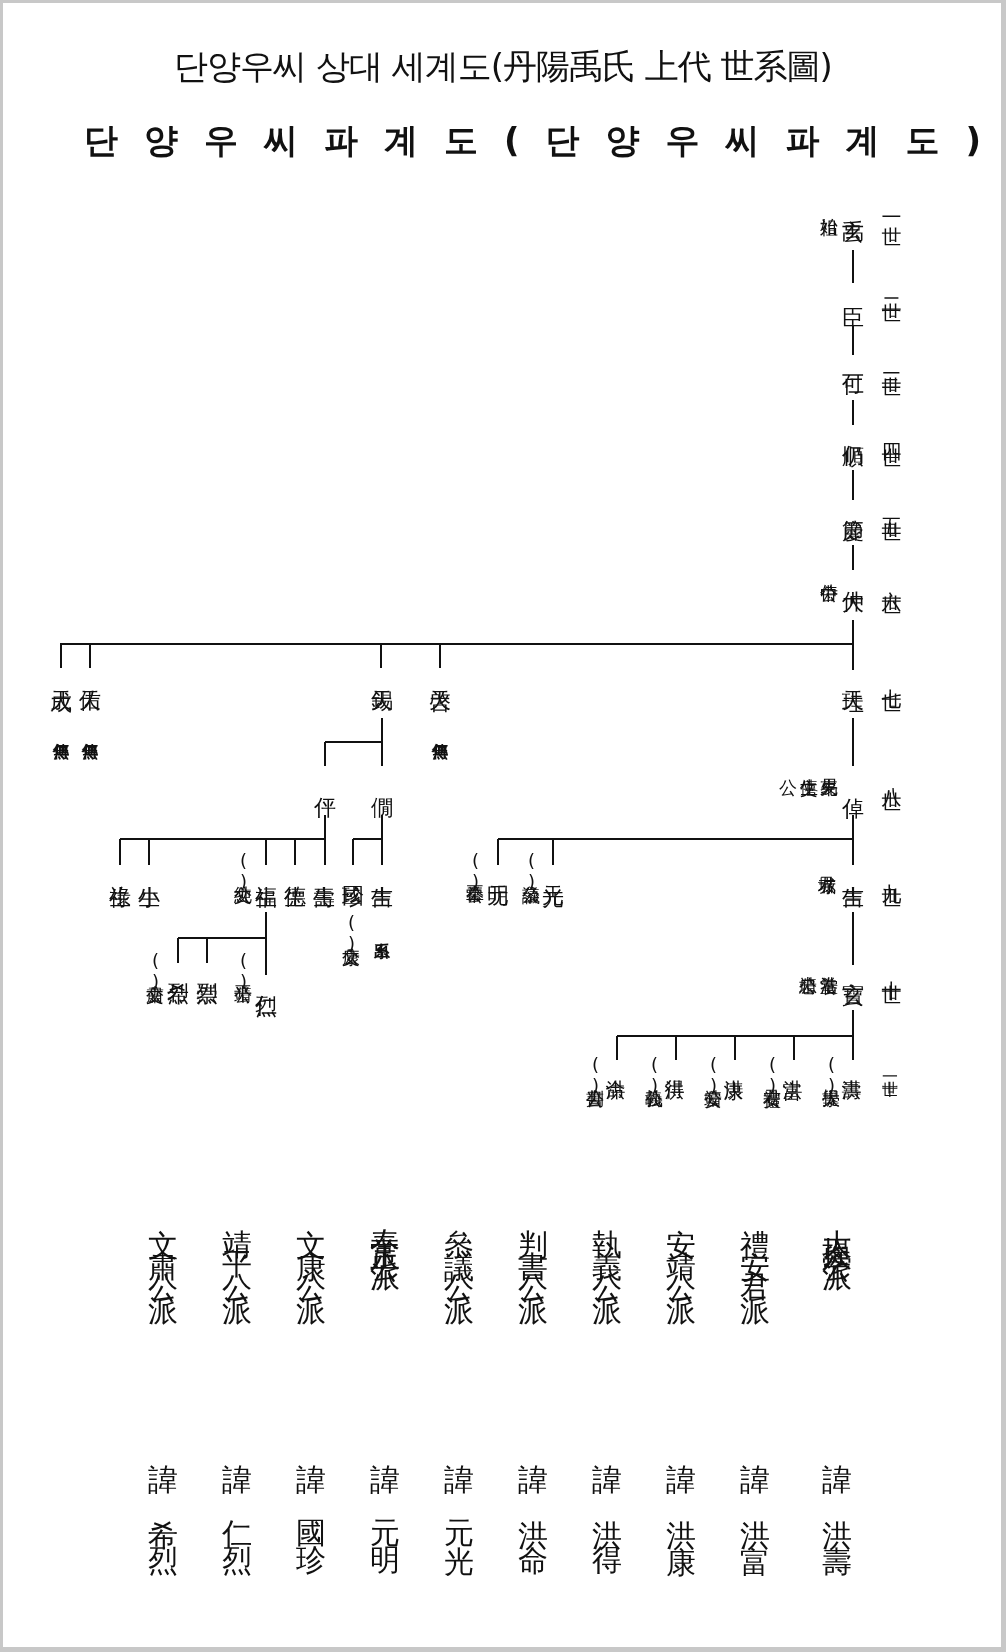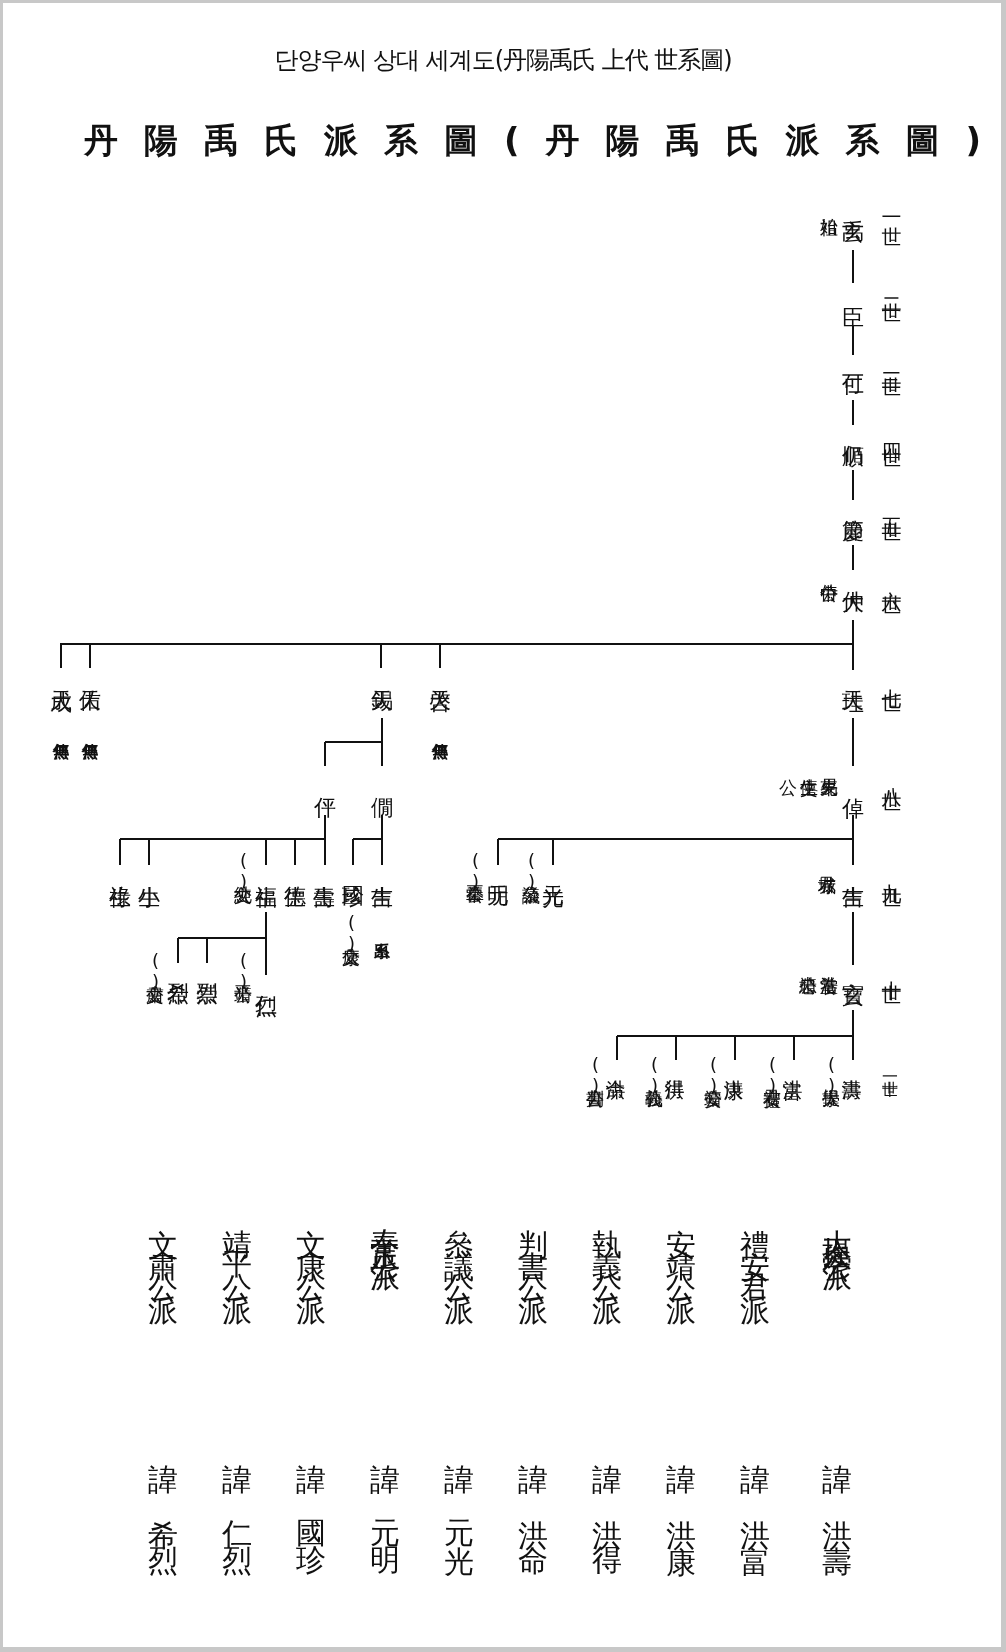--- a/index.html
+++ b/index.html
@@ -1,38 +1,38 @@
 <!DOCTYPE html>
 <html><head>
 <meta charset="utf-8">
 <style>
   html, body { margin: 0; padding: 0; }
   body { width: 1006px; height: 1652px; background: #c8c8c8; position: relative; overflow: hidden; }
   .page { position: absolute; left: 3px; top: 3px; width: 998px; height: 1644px; background: #ffffff; }
   .title1 { position: absolute; left: 0; width: 1006px; top: 44px; text-align: center;
-            font-family: "DejaVu Sans", sans-serif; font-size: 24px; color: #111; letter-spacing: -1px; }
+            font-family: "DejaVu Sans", sans-serif; font-size: 34px; color: #111; letter-spacing: -1px; }
   .title2 { position: absolute; left: 84px; top: 118px; font-family: "DejaVu Sans", sans-serif;
             font-size: 34px; font-weight: bold; color: #111; letter-spacing: 26px; white-space: nowrap; }
   .v { position: absolute; writing-mode: vertical-rl; text-orientation: upright;
        font-family: "DejaVu Serif", serif; color: #111; line-height: 1; white-space: nowrap; }
   .n  { font-size: 22px; }
   .gen { font-size: 20px; letter-spacing: 4px; }
   .note { font-size: 18px; font-family: "DejaVu Sans", sans-serif; }
   .small { font-size: 16px; font-weight: bold; }
   .pa { font-size: 30px; letter-spacing: 22px; }
   .tb { font-size: 30px; letter-spacing: 26px; }
   svg.lines { position: absolute; left: 0; top: 0; }
 </style>
 </head>
 <body>
 
 <div class="page"></div>
 
 <div class="title1">단양우씨 상대 세계도(丹陽禹氏 上代 世系圖)</div>
-<div class="title2">丹陽禹氏派系圖(丹陽禹氏派系圖)</div>
+<div class="title2">단양우씨파계도(단양우씨파계도)</div>
 
 <svg class="lines" width="1006" height="1652">
   <g stroke="#111" stroke-width="2" fill="none">
 
     <line x1="853" y1="250" x2="853" y2="283"></line>
     <line x1="853" y1="325" x2="853" y2="355"></line>
     <line x1="853" y1="400" x2="853" y2="425"></line>
     <line x1="853" y1="470" x2="853" y2="500"></line>
     <line x1="853" y1="545" x2="853" y2="570"></line>
     <line x1="853" y1="620" x2="853" y2="670"></line>

